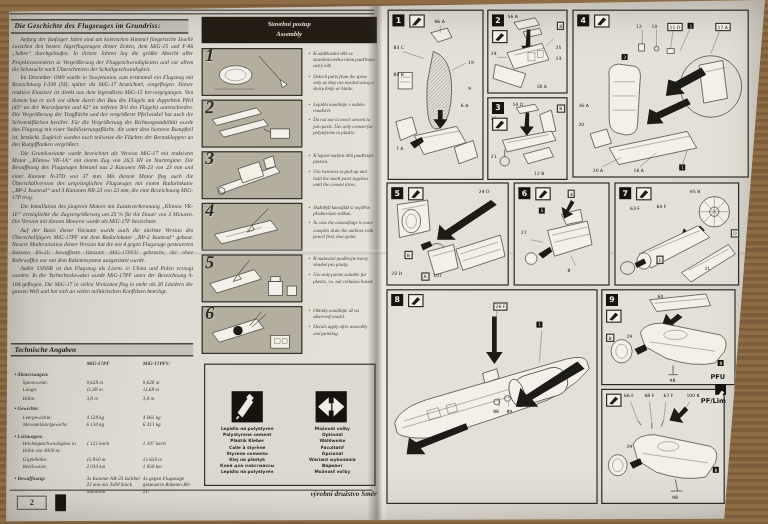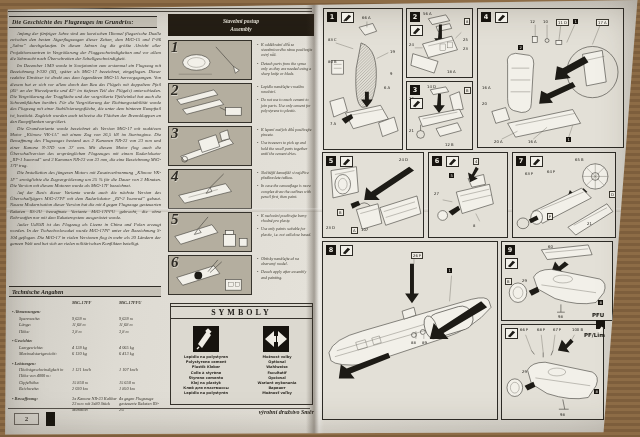--- a/index.html
+++ b/index.html
@@ -284,21 +284,20 @@
   <div class="bullets" style="top:213px">
     <div class="b">K malování používejte barvy vhodné pro plasty.</div>
     <div class="b">Use only paints suitable for plastic, i.e. not cellulose based.</div>
   </div>
   <div class="bullets" style="top:256px">
     <div class="b">Obtisky nanášejte až na obarvený model.</div>
     <div class="b">Decals apply after assembly and painting.</div>
   </div>
 
   <div class="sym-box">
-    <div class="sym-title">SYMBOLY</div>
     <div class="sym-icon" style="left:22px">
       <svg viewBox="0 0 26 26">
           <polygon points="5,18 14,5 18,9 9,22" fill="#efece4"></polygon>
           <rect x="13" y="3" width="5" height="4" transform="rotate(45 15 5)" fill="#efece4"></rect>
           <line x1="6" y1="21" x2="4" y2="23" stroke="#efece4" stroke-width="1.4"></line>
         </svg>
     </div>
     <div class="sym-icon" style="left:92px">
       <svg viewBox="0 0 26 26">
           <polygon points="2,13 11,5 11,10 13,10 13,16 11,16 11,21" fill="#efece4"></polygon>

